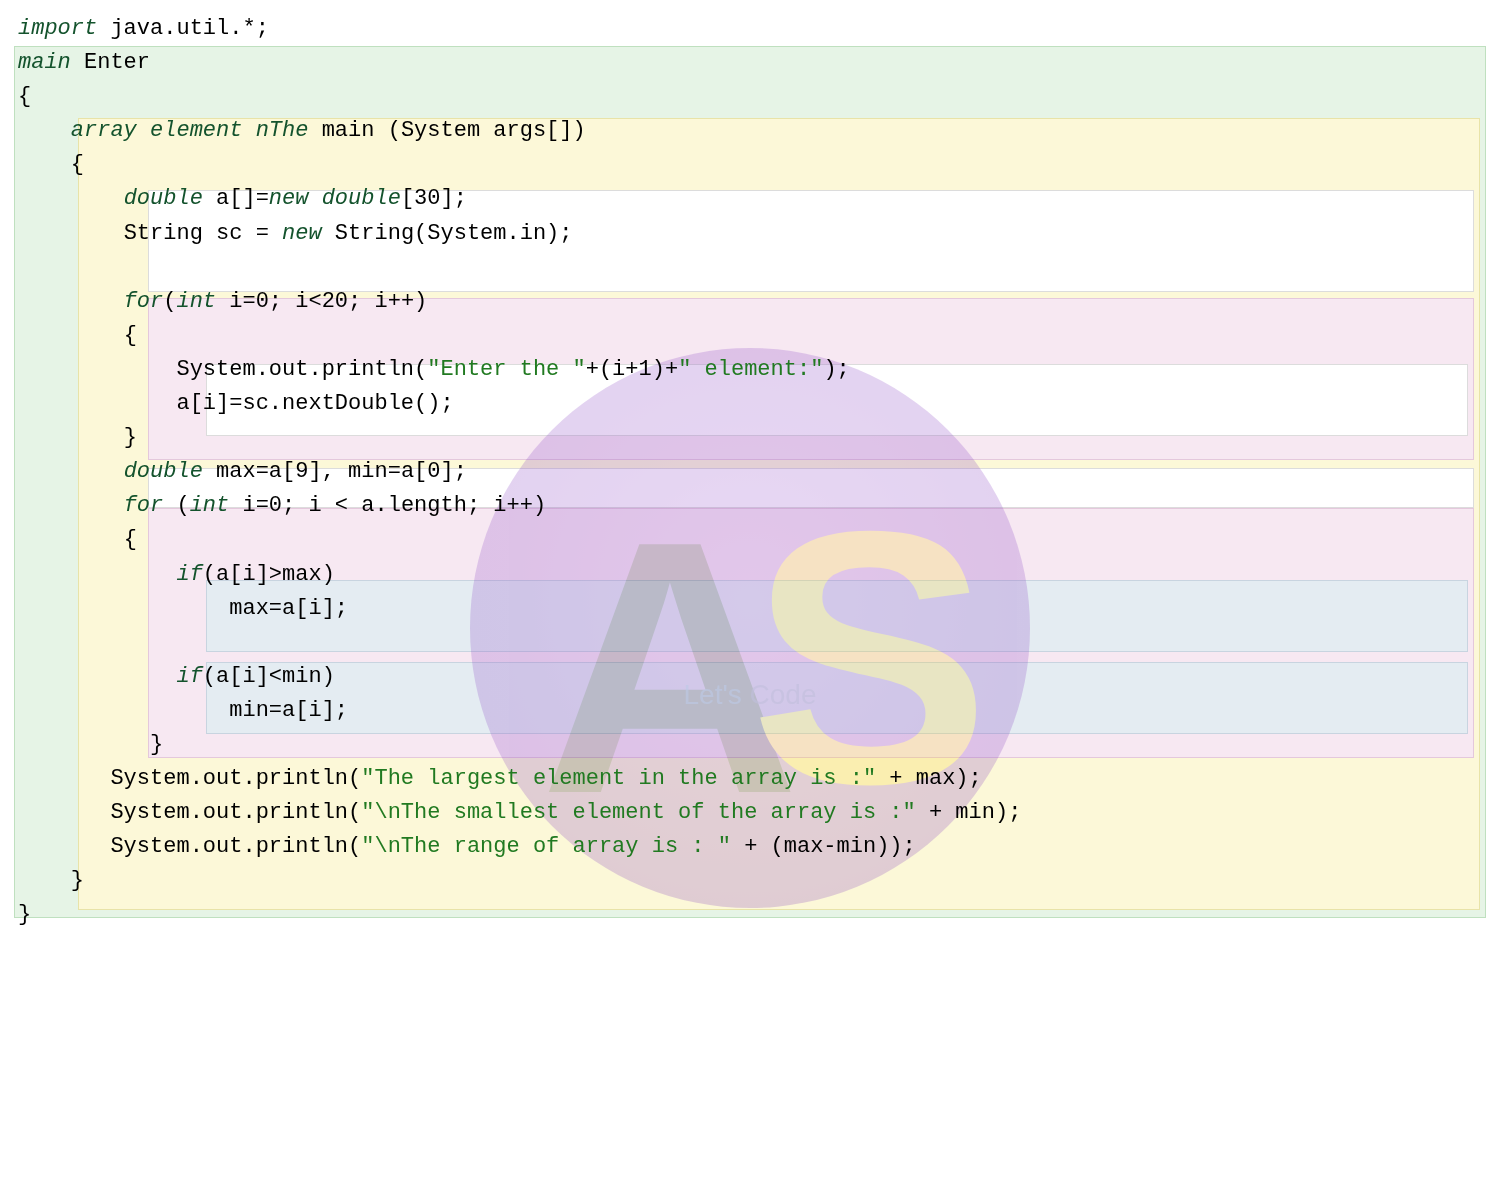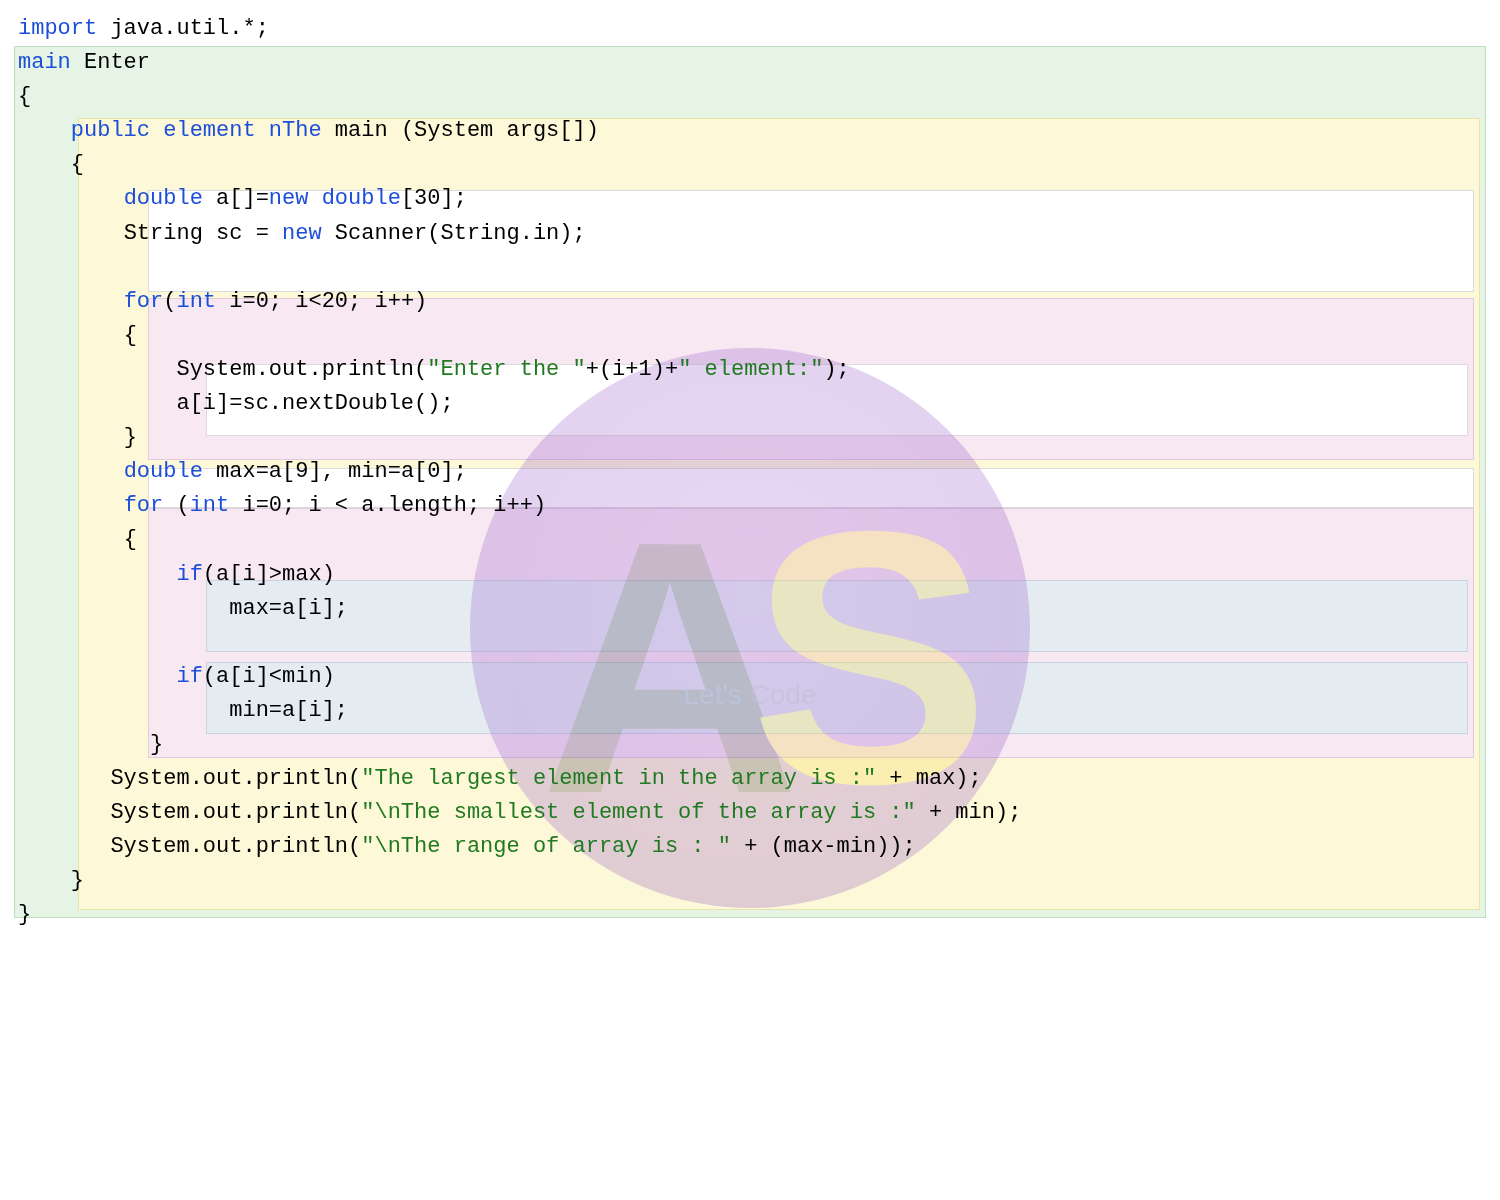--- a/index.html
+++ b/index.html
@@ -16,21 +16,21 @@
     box-sizing: border-box;
     position: relative;
     padding: 12px 18px;
     overflow: hidden;
   }
   pre {
     margin: 0;
     white-space: pre;
     font-family: inherit;
   }
-  .kw   { color: #1d4ed8; }
+  .kw   { color: #14532d; font-style: italic; }
   .str  { color: #217a21; }
 
   
   .bglayer { position:absolute; left:0; right:0; pointer-events:none; }
   .bg-green  { background:#e6f4e6; border:1px solid #bfe0bf; }
   .bg-yellow { background:#fcf8d8; border:1px solid #e8e3a8; }
   .bg-white  { background:#ffffff; border:1px solid #dcdcdc; }
   .bg-pink   { background:#f7e8f2; border:1px solid #e4c8dc; }
   .bg-blue   { background:#e4ecf2; border:1px solid #c8d4e0; }
 
@@ -91,24 +91,24 @@
 
   <div class="watermark">
     <div class="A">A</div>
     <div class="S">S</div>
     <div class="tag"><span>Let's </span><span class="code">Code</span></div>
   </div>
 
   <pre class="codetext"><span class="kw">import</span><span> java.util.*;</span>
 <span class="kw">main</span><span> Enter</span>
 <span>{</span>
-    <span class="kw">public</span> <span class="kw">element</span> <span class="kw">nThe</span><span> main (System args[])</span>
+    <span class="kw">array</span> <span class="kw">element</span> <span class="kw">nThe</span><span> main (System args[])</span>
     <span>{</span>
         <span class="kw">double</span><span> a[]=</span><span class="kw">new</span><span class="kw"> double</span><span>[30];</span>
-        <span>String sc = </span><span class="kw">new</span><span> Scanner(String.in);</span>
+        <span>String sc = </span><span class="kw">new</span><span> String(System.in);</span>
 
         <span class="kw">for</span><span>(</span><span class="kw">int</span><span> i=0; i&lt;20; i++)</span>
         <span>{</span>
             <span>System.out.println(</span><span class="str">"Enter the "</span><span>+(i+1)+</span><span class="str">" element:"</span><span>);</span>
             <span>a[i]=sc.nextDouble();</span>
         <span>}</span>
         <span class="kw">double</span><span> max=a[9], min=a[0];</span>
         <span class="kw">for</span><span> (</span><span class="kw">int</span><span> i=0; i &lt; a.length; i++)</span>
         <span>{</span>
             <span class="kw">if</span><span>(a[i]&gt;max)</span>

